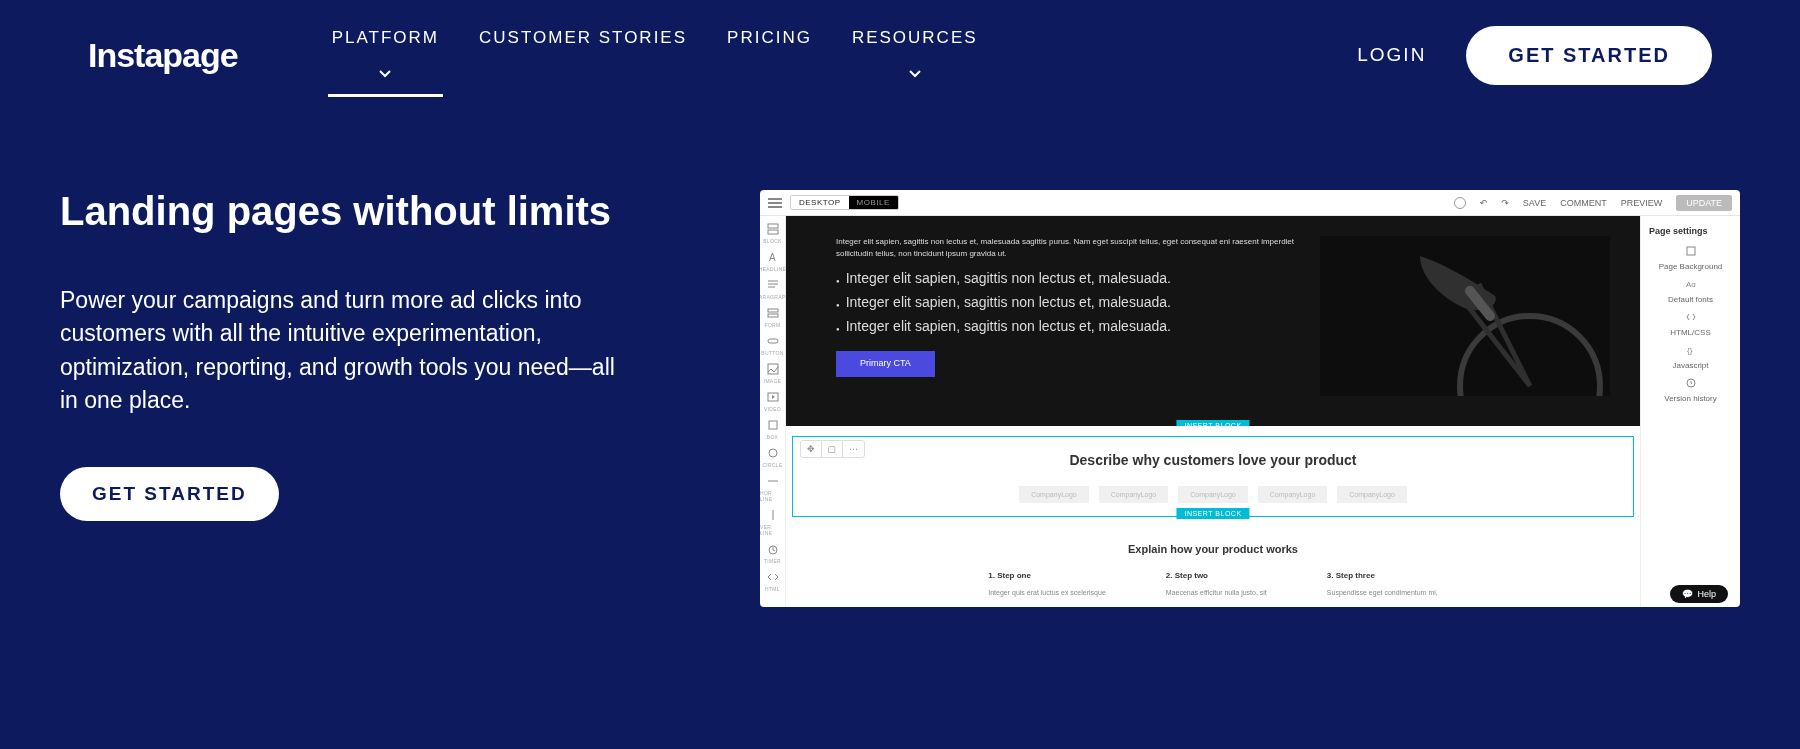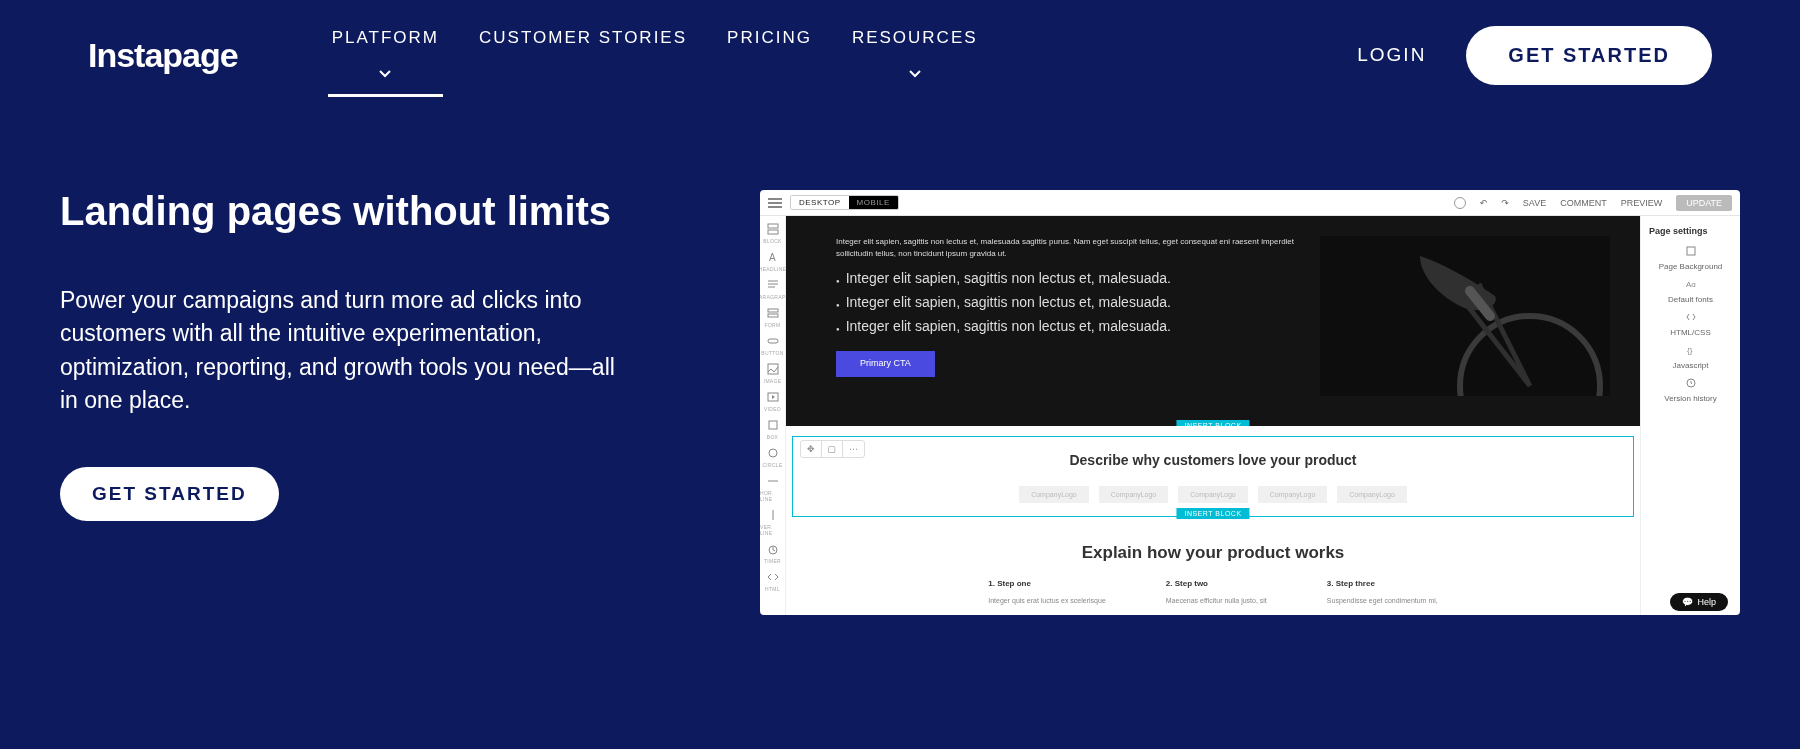--- a/index.html
+++ b/index.html
@@ -59,21 +59,21 @@
 
   .light-block { background:#fff; padding:26px 30px 10px; text-align:center; position:relative; }
   .light-block h3 { font-size:14px; font-weight:700; color:#333; margin-bottom:18px; }
   .logos { display:flex; justify-content:center; gap:10px; flex-wrap:wrap; }
   .logo-box { background:#f0f0f0; color:#bbb; font-size:7px; padding:5px 12px; }
   .block-tools { position:absolute; top:14px; left:14px; display:flex; border:1px solid #ddd; border-radius:3px; }
   .block-tools span { padding:3px 6px; font-size:9px; color:#888; }
   .block-tools span + span { border-left:1px solid #ddd; }
 
   .light-block2 { background:#fff; padding:30px 30px 10px; text-align:center; }
-  .light-block2 h3 { font-size:17px; font-weight:700; color:#333; margin-bottom:16px; }
+  .light-block2 h3 { font-size:11px; font-weight:700; color:#333; margin-bottom:16px; }
   .steps { display:flex; justify-content:center; gap:60px; font-size:8px; color:#333; }
   .step { text-align:left; max-width:120px; }
   .step b { font-weight:700; display:block; margin-bottom:8px; }
   .step span { color:#888; font-size:7px; }
 
   .side-panel { width:100px; border-left:1px solid #eee; padding:10px 8px; font-size:8px; }
   .side-panel h4 { font-size:9px; font-weight:700; margin-bottom:10px; color:#333; }
   .side-row { display:flex; align-items:center; gap:6px; color:#666; margin:8px 0;flex-direction:column; }
   .side-row svg, .side-ico { width:10px; height:10px; flex-shrink:0; }
 

